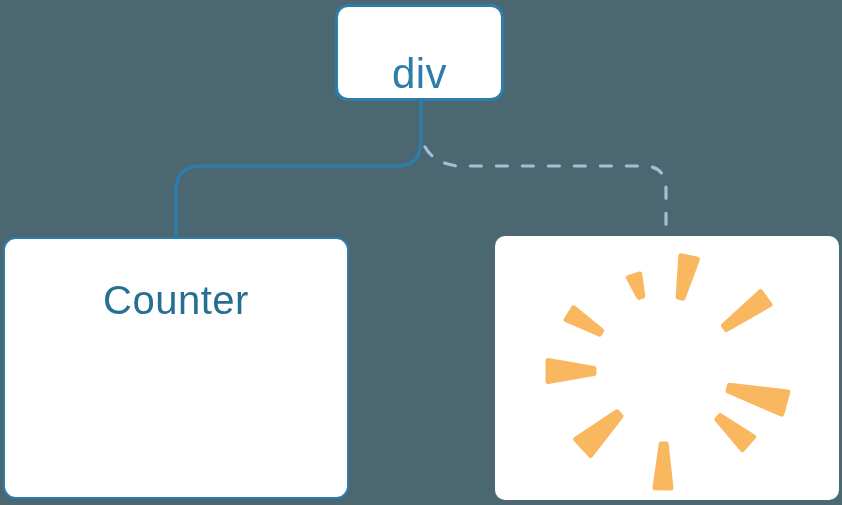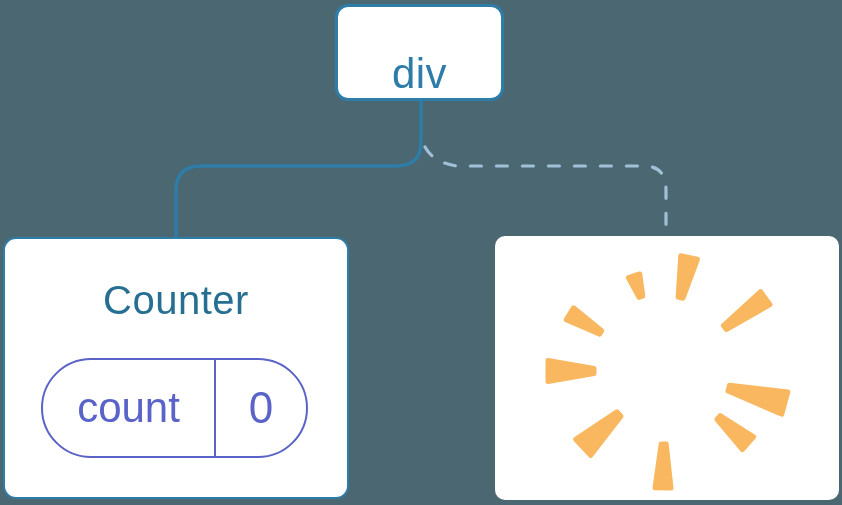--- a/index.html
+++ b/index.html
@@ -75,28 +75,20 @@
 <body>
 
 <div class="canvas">
 
   <div class="node-root">
     <span>div</span>
   </div>
 
   <div class="card card-counter">
     <div class="counter-title">Counter</div>
-    <div class="pill">
-      <div class="pill-left">
-        <span>count</span>
-      </div>
-      <div class="pill-right">
-        <span>0</span>
-      </div>
-    </div>
   </div>
 
   <div class="card card-poof"></div>
 
   <svg class="overlay" viewBox="0 0 842 505" aria-hidden="true">
     <path class="edge-solid" d="M 421 101 L 421 142 Q 421 166 396 166 L 201 166 Q 176 166 176 191 L 176 238"></path>
     <path class="edge-dashed" d="M 425 147 Q 434 163 457 166 L 644 166 Q 666 166 666 190 L 666 237"></path>
     <g id="poof-burst">
         <polygon points="726.3,329.5 723.4,325.5 760.6,291.6 770,304.6" class="poof-wedge"></polygon>
         <polygon points="683,298.2 678.1,297.1 680.8,255.8 697.4,259.3" class="poof-wedge"></polygon>

